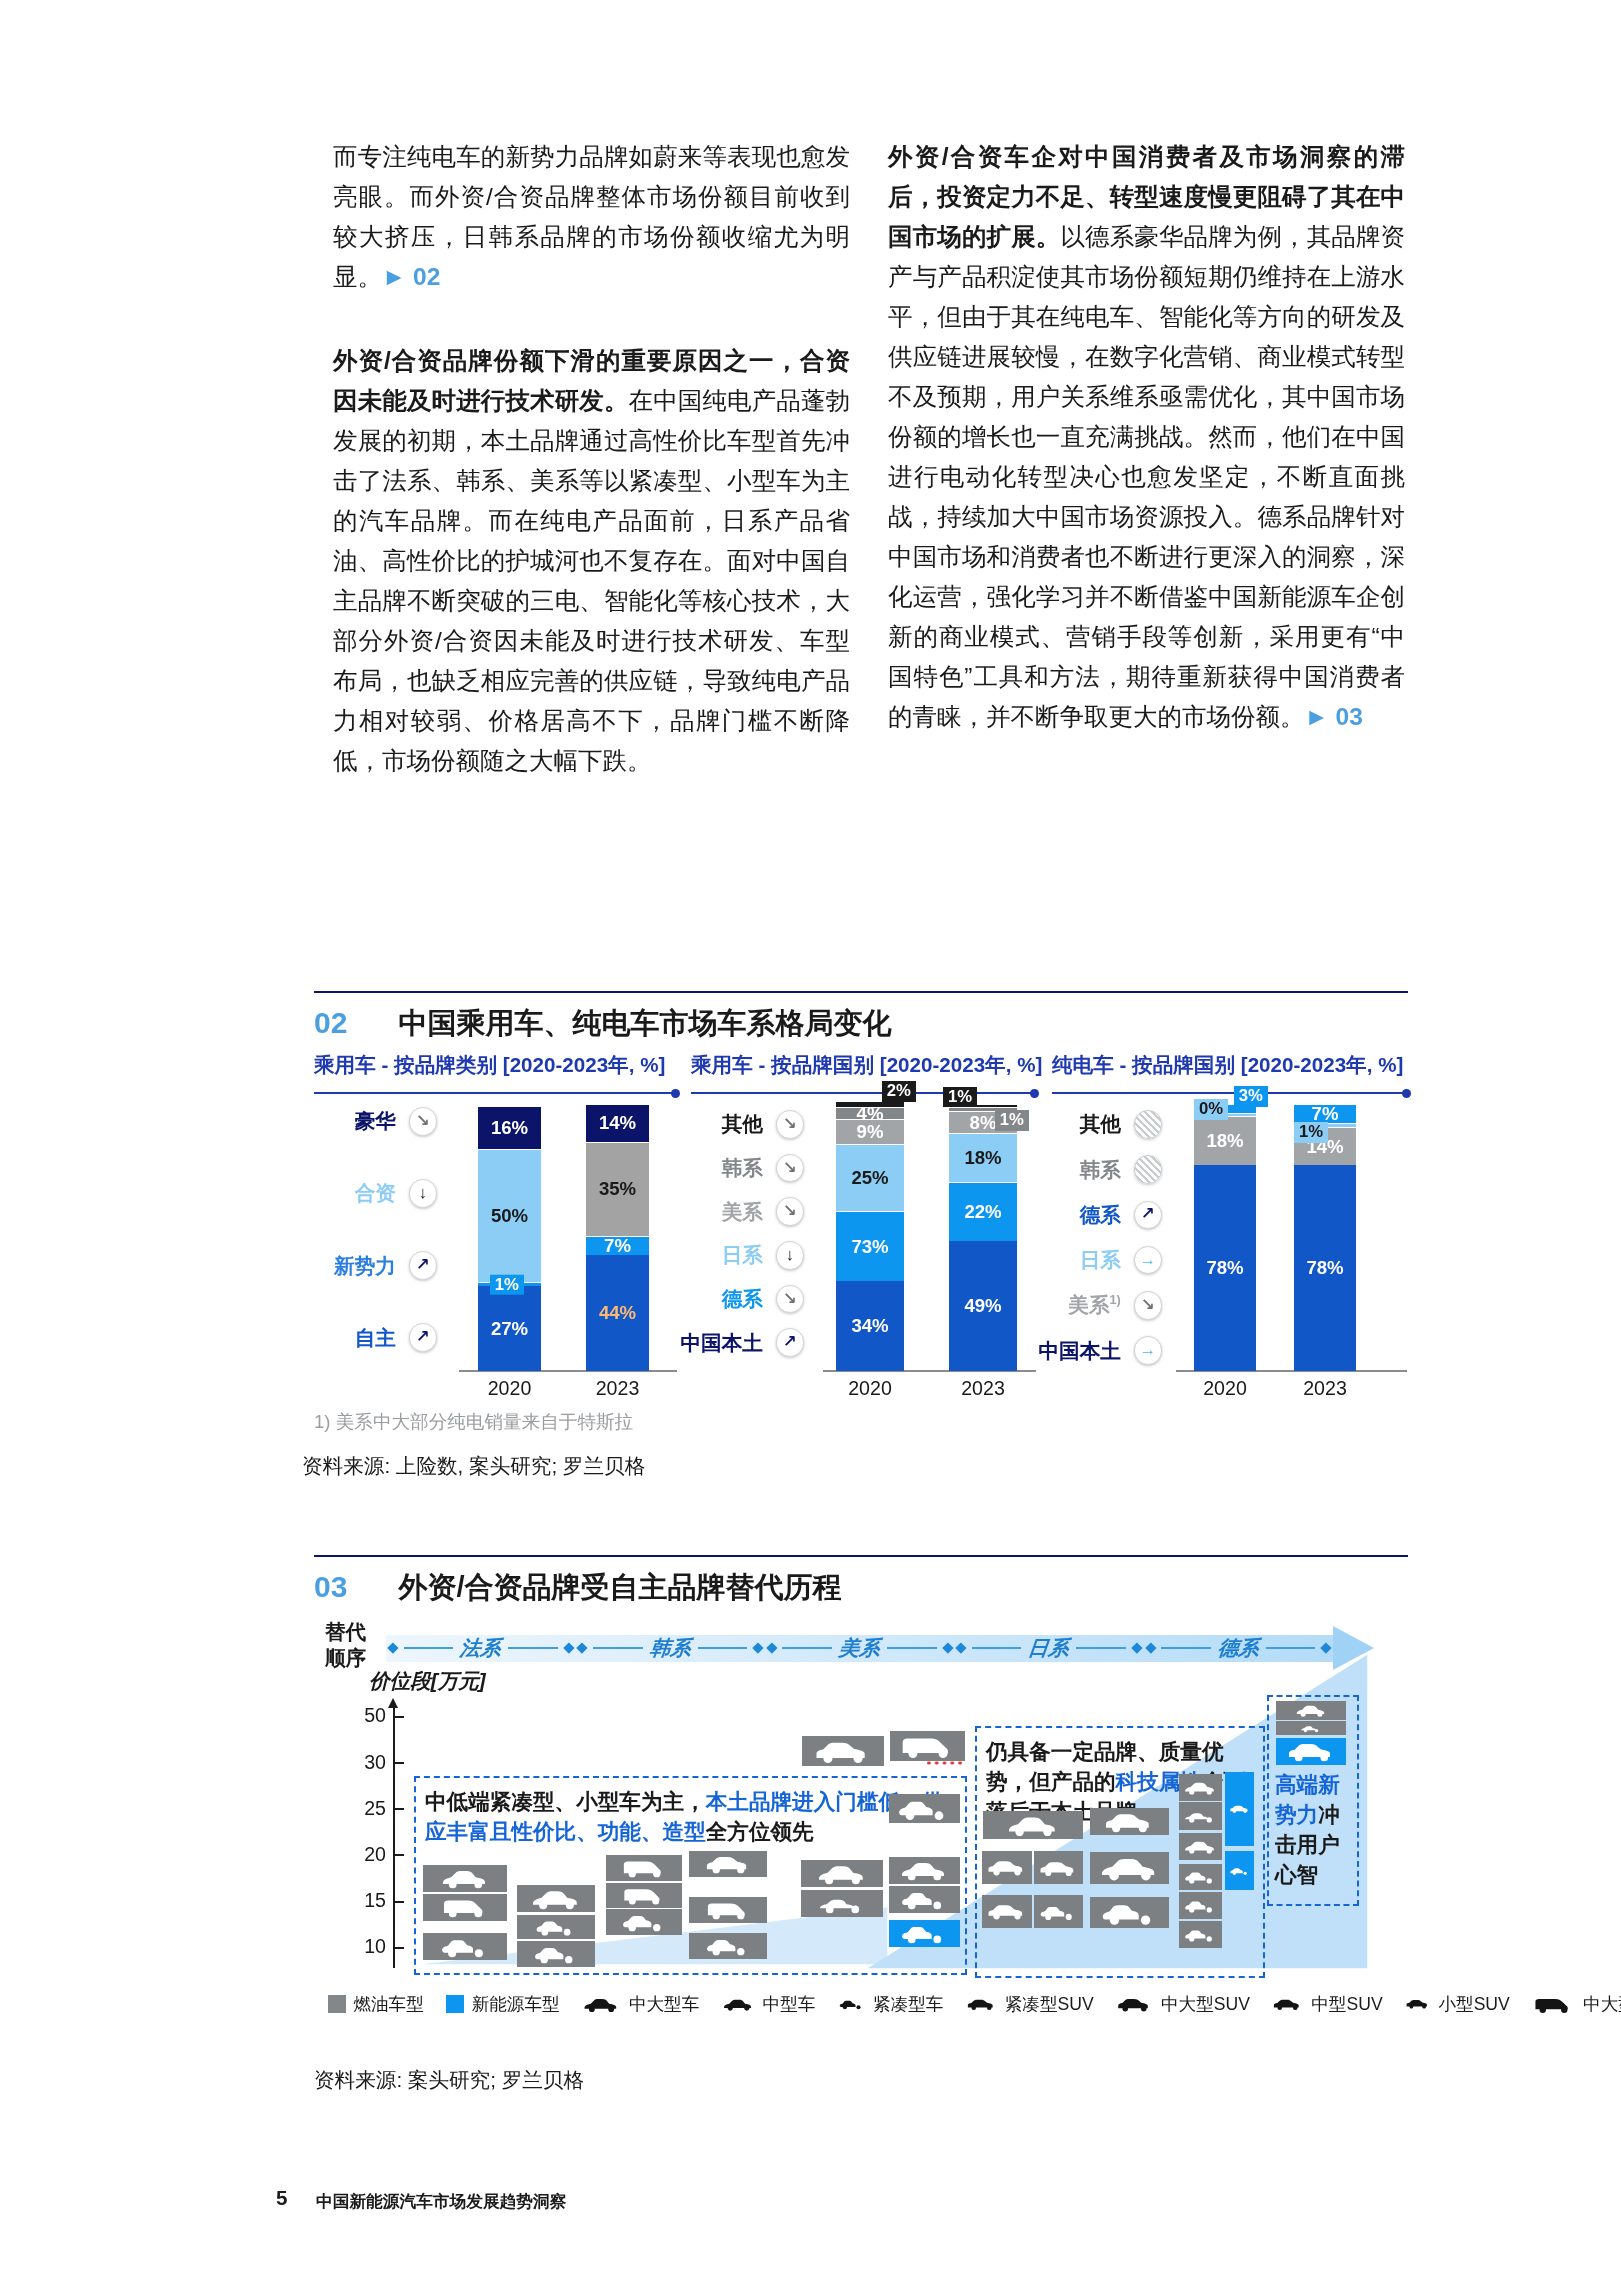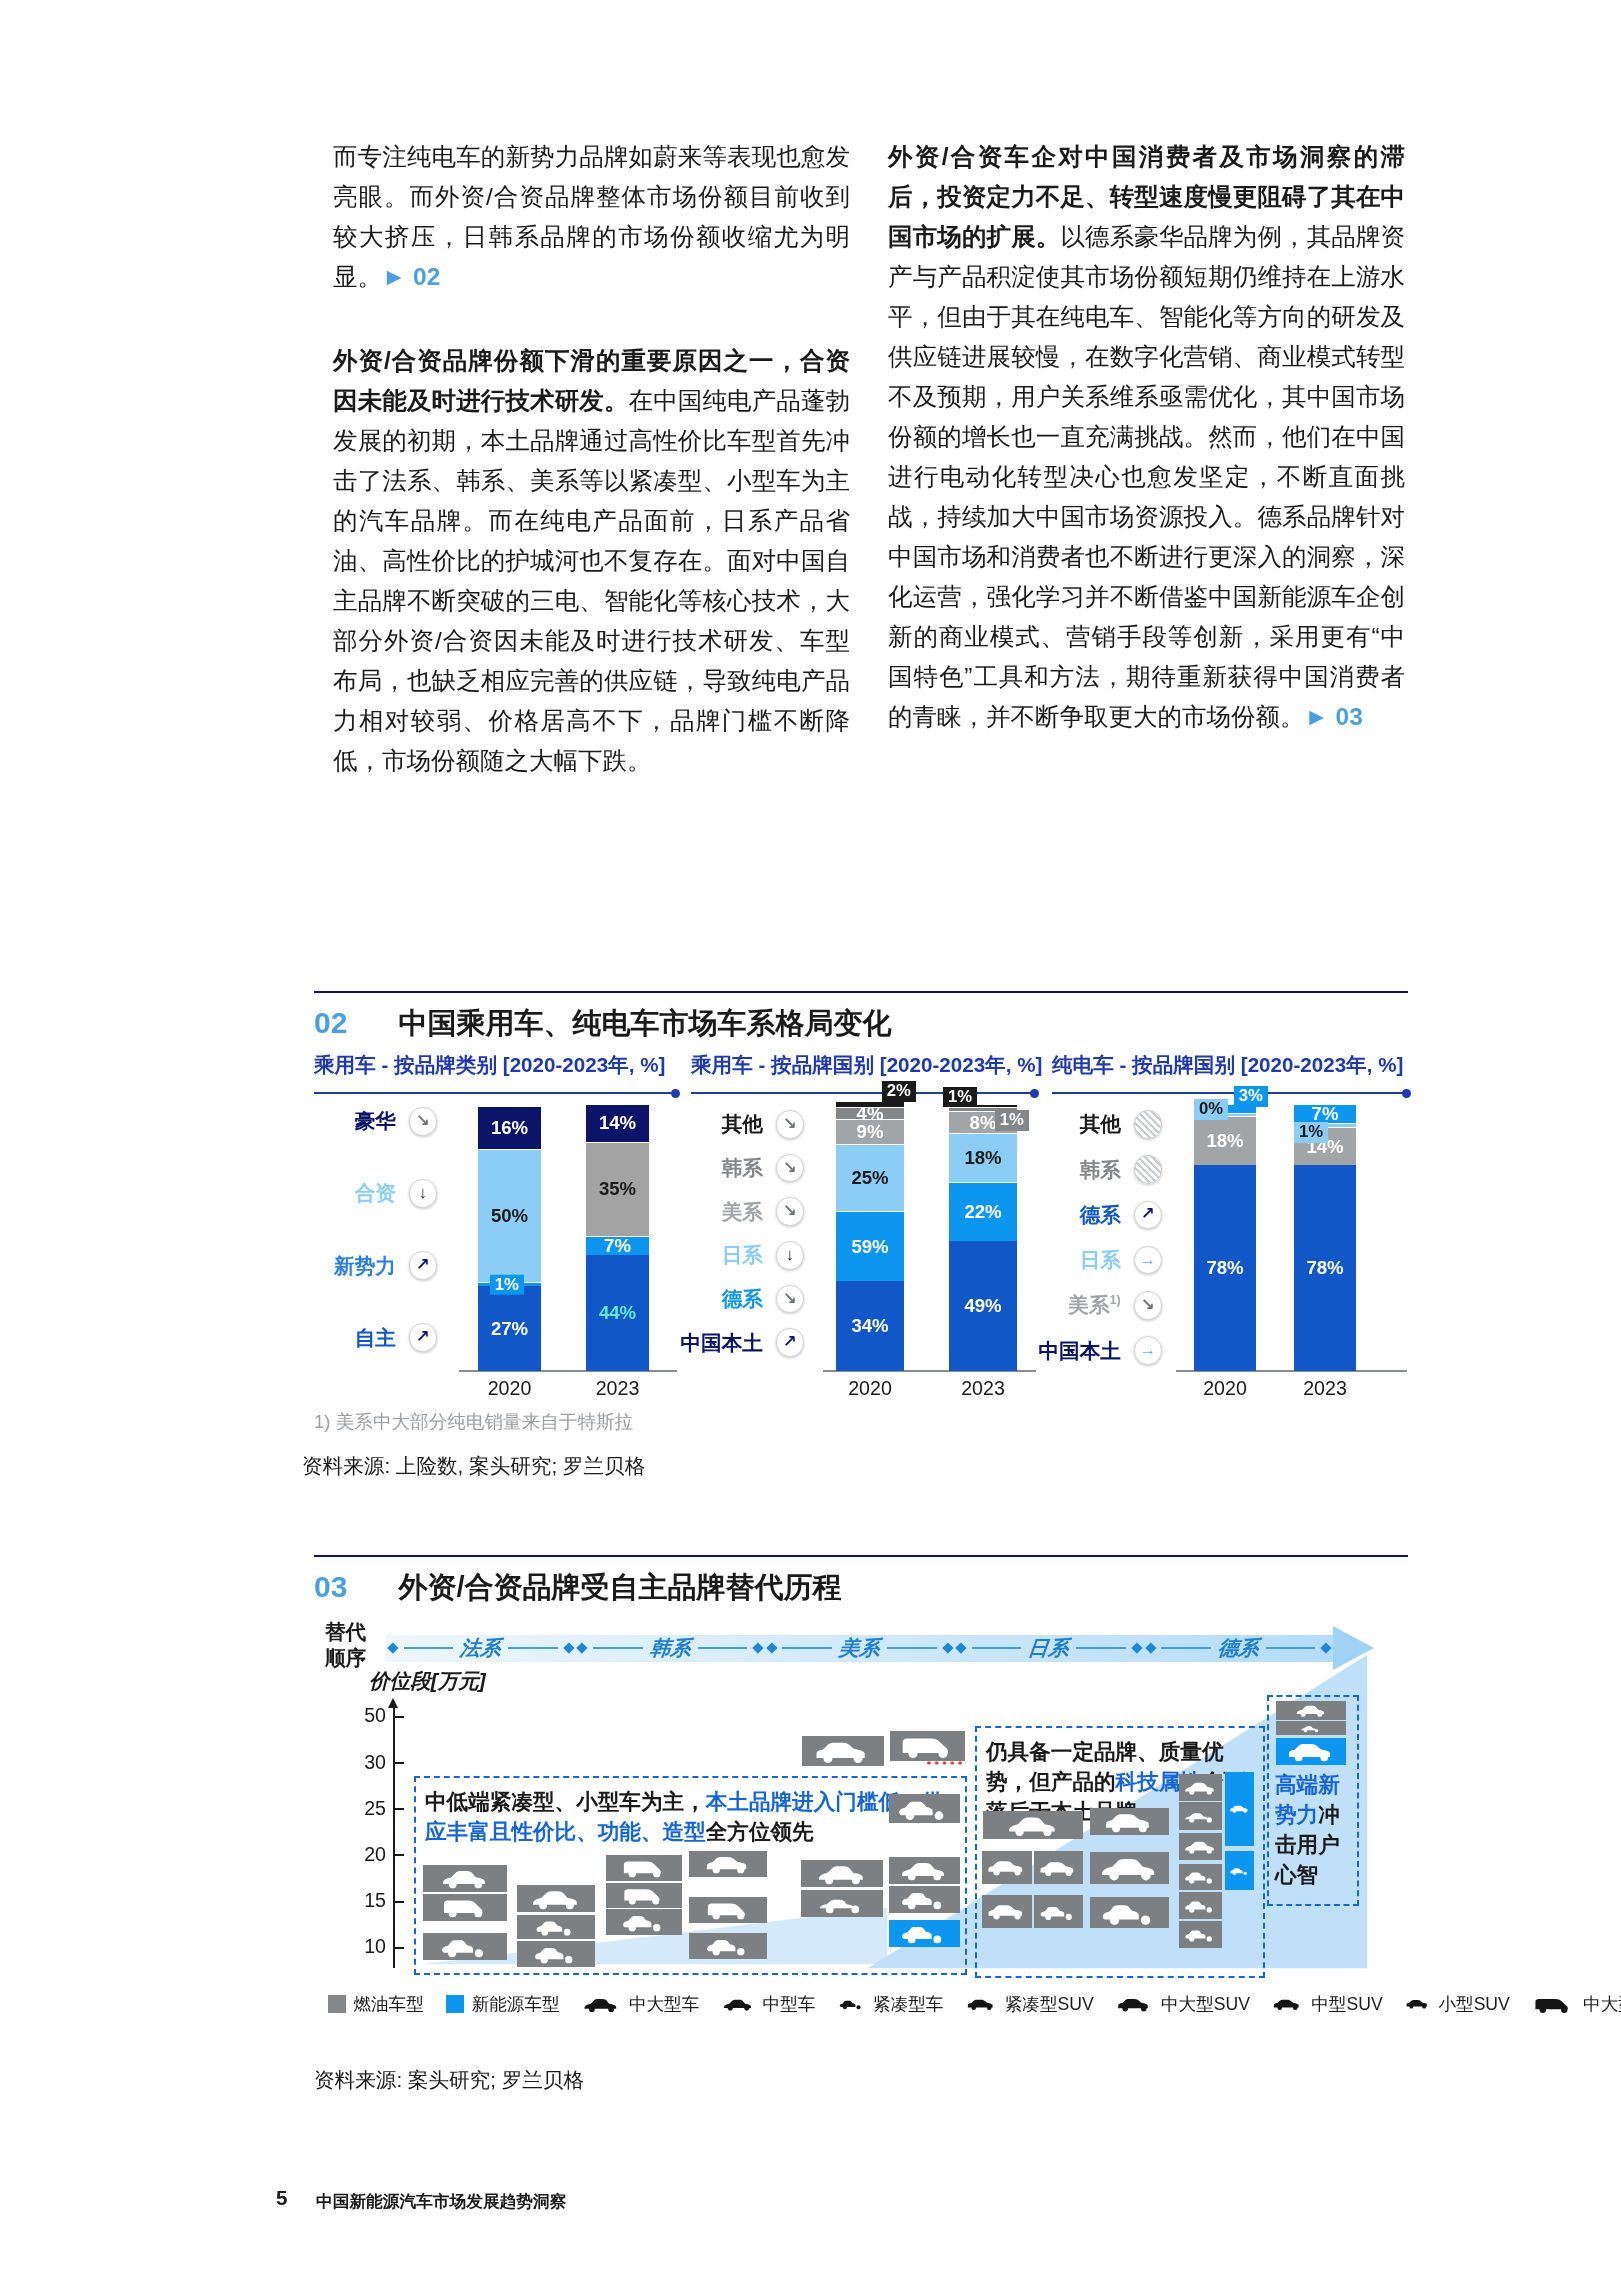--- a/index.html
+++ b/index.html
@@ -125,21 +125,21 @@
           <div class="seg" style="height: 132px; background: rgb(140, 205, 246);">
             <span class="seg-label" style="color: rgb(26, 26, 26);">50%</span>
           </div>
           <div class="seg" style="height: 42px; background: rgb(11, 20, 104);">
             <span class="seg-label" style="color: rgb(255, 255, 255);">16%</span>
           </div>
         </div>
         <div class="year" style="left: 164px; width: 63px;">2020</div>
         <div class="bar" style="left: 272px; width: 63px;">
           <div class="seg" style="height: 116px; background: rgb(17, 87, 200);">
-            <span class="seg-label" style="color: #5eead4;">44%</span>
+            <span class="seg-label" style="color: #fdba74;">44%</span>
           </div>
           <div class="seg" style="height: 18.5px; background: rgb(12, 150, 240);">
             <span class="seg-label" style="color: rgb(255, 255, 255);">7%</span>
           </div>
           <div class="seg" style="height: 93px; background: #a3a3a3;">
             <span class="seg-label" style="color: rgb(26, 26, 26);">35%</span>
           </div>
           <div class="seg" style="height: 37px; background: rgb(11, 20, 104);">
             <span class="seg-label" style="color: rgb(255, 255, 255);">14%</span>
           </div>
@@ -173,21 +173,21 @@
             <span class="leg-label" style="color: rgb(11, 20, 104);">中国本土</span>
             <span class="leg-icon" style="color: rgb(11, 20, 104);">↗</span>
           </div>
         </div>
         <div class="axis" style="left: 132px; width: 213px;"></div>
         <div class="bar" style="left: 145px; width: 68px;">
           <div class="seg" style="height: 90px; background: rgb(17, 87, 200);">
             <span class="seg-label" style="color: rgb(255, 255, 255);">34%</span>
           </div>
           <div class="seg" style="height: 69px; background: rgb(12, 150, 240);">
-            <span class="seg-label" style="color: rgb(255, 255, 255);">59%</span>
+            <span class="seg-label" style="color: rgb(255, 255, 255);">73%</span>
           </div>
           <div class="seg" style="height: 66px; background: rgb(140, 205, 246);">
             <span class="seg-label" style="color: rgb(26, 26, 26);">25%</span>
           </div>
           <div class="seg" style="height: 24px; background: rgb(162, 165, 168);">
             <span class="seg-label" style="color: rgb(255, 255, 255);">9%</span>
           </div>
           <div class="seg" style="height: 10.6px; background: rgb(132, 135, 138);">
             <span class="seg-label" style="color: rgb(255, 255, 255);">4%</span>
           </div>

